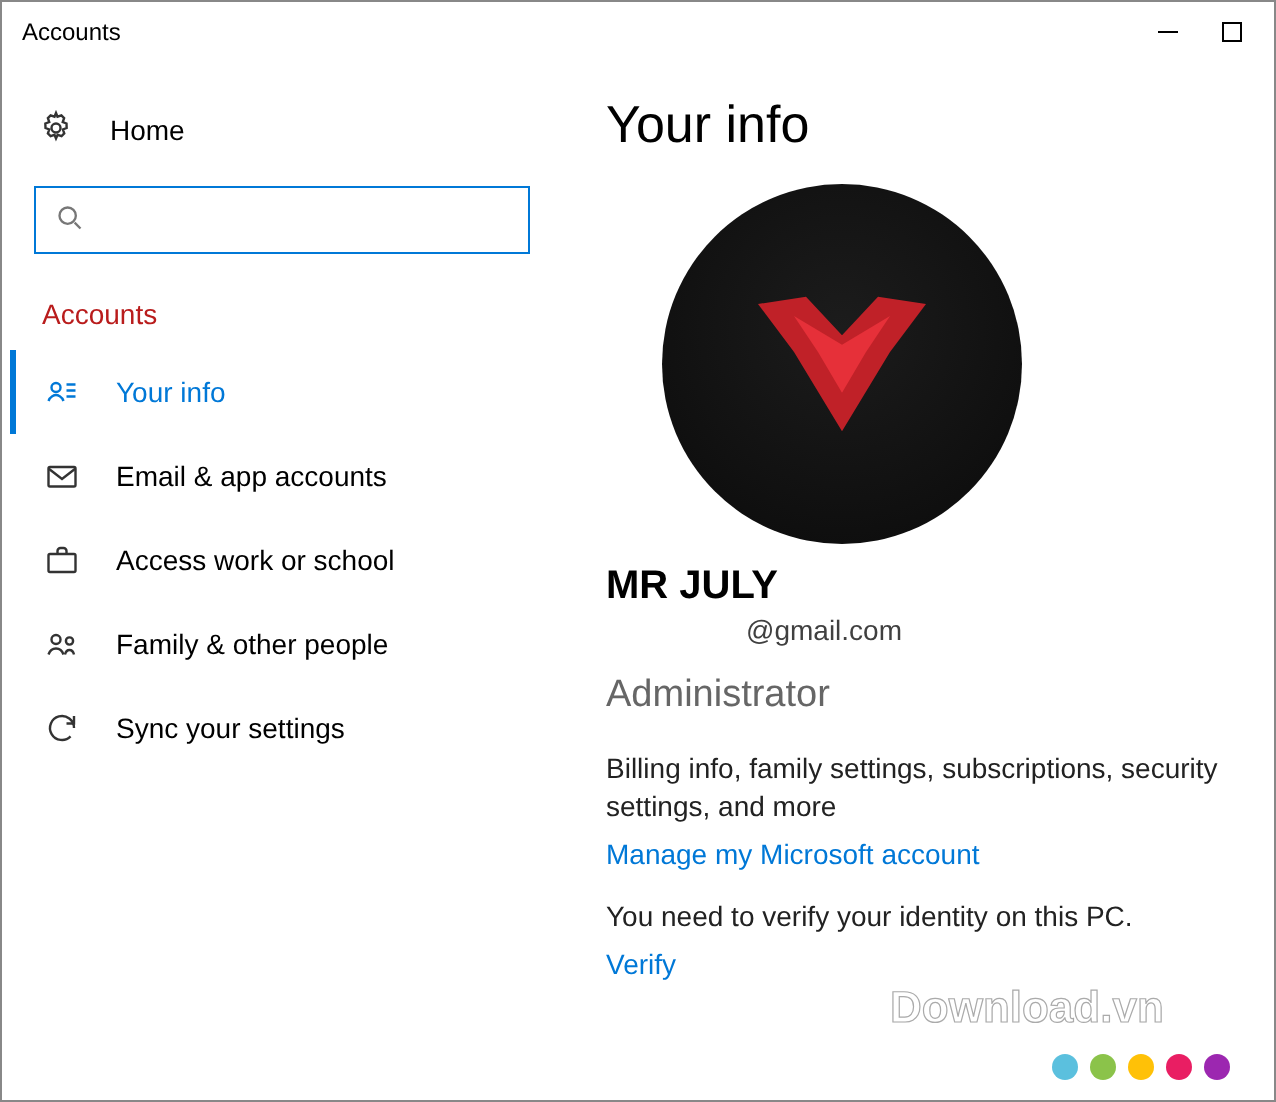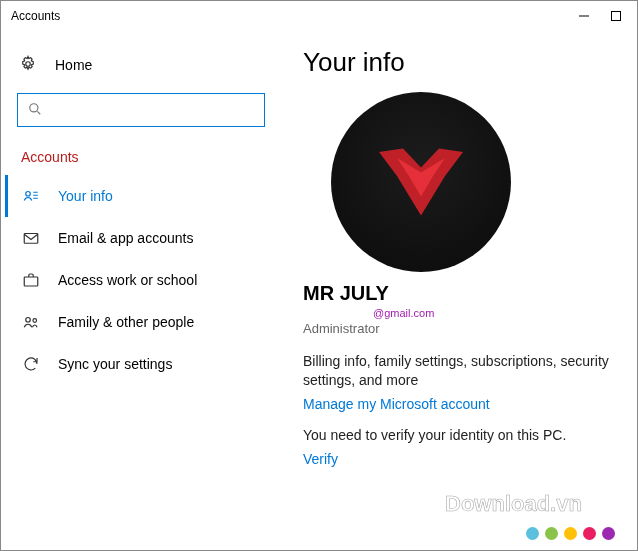--- a/index.html
+++ b/index.html
@@ -96,27 +96,27 @@
   margin: 0 0 10px 28px;
   overflow: hidden;
 }
 .avatar svg { width: 120px; height: 120px; }
 .user-name {
   font-size: 20px;
   font-weight: 700;
   margin-bottom: 2px;
 }
 .user-email {
-  font-size: 11px;
-  color: #a21caf;
-  margin-bottom: 2px;
+  font-size: 14px;
+  color: #404040;
+  margin-bottom: 14px;
   padding-left: 70px;
 }
 .user-role {
-  font-size: 13px;
+  font-size: 19px;
   color: #666;
   margin-bottom: 16px;
 }
 .desc {
   font-size: 14px;
   color: #222;
   line-height: 1.35;
   margin-bottom: 6px;
 }
 .link {

